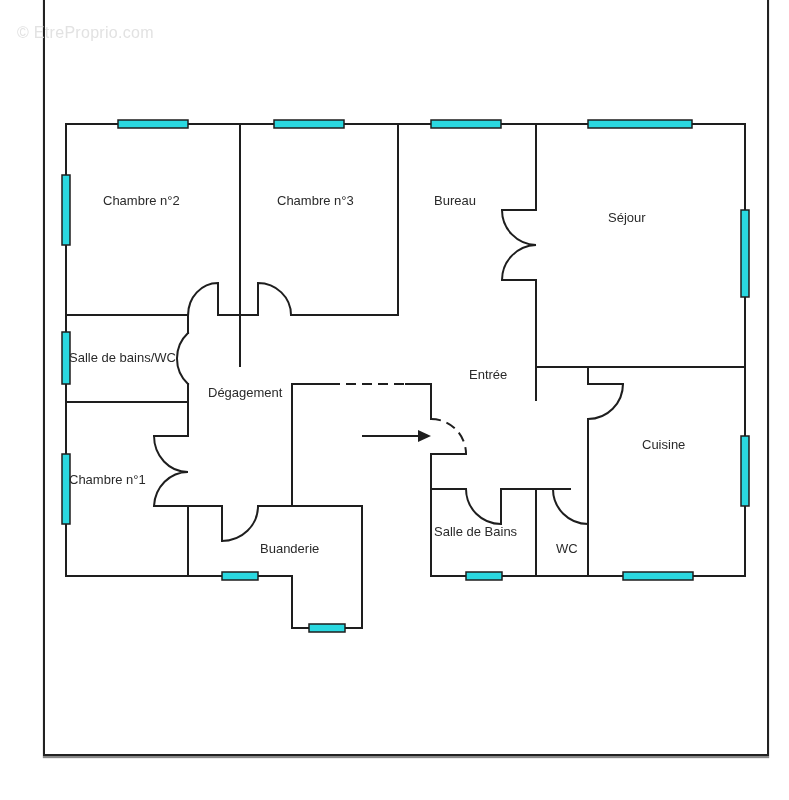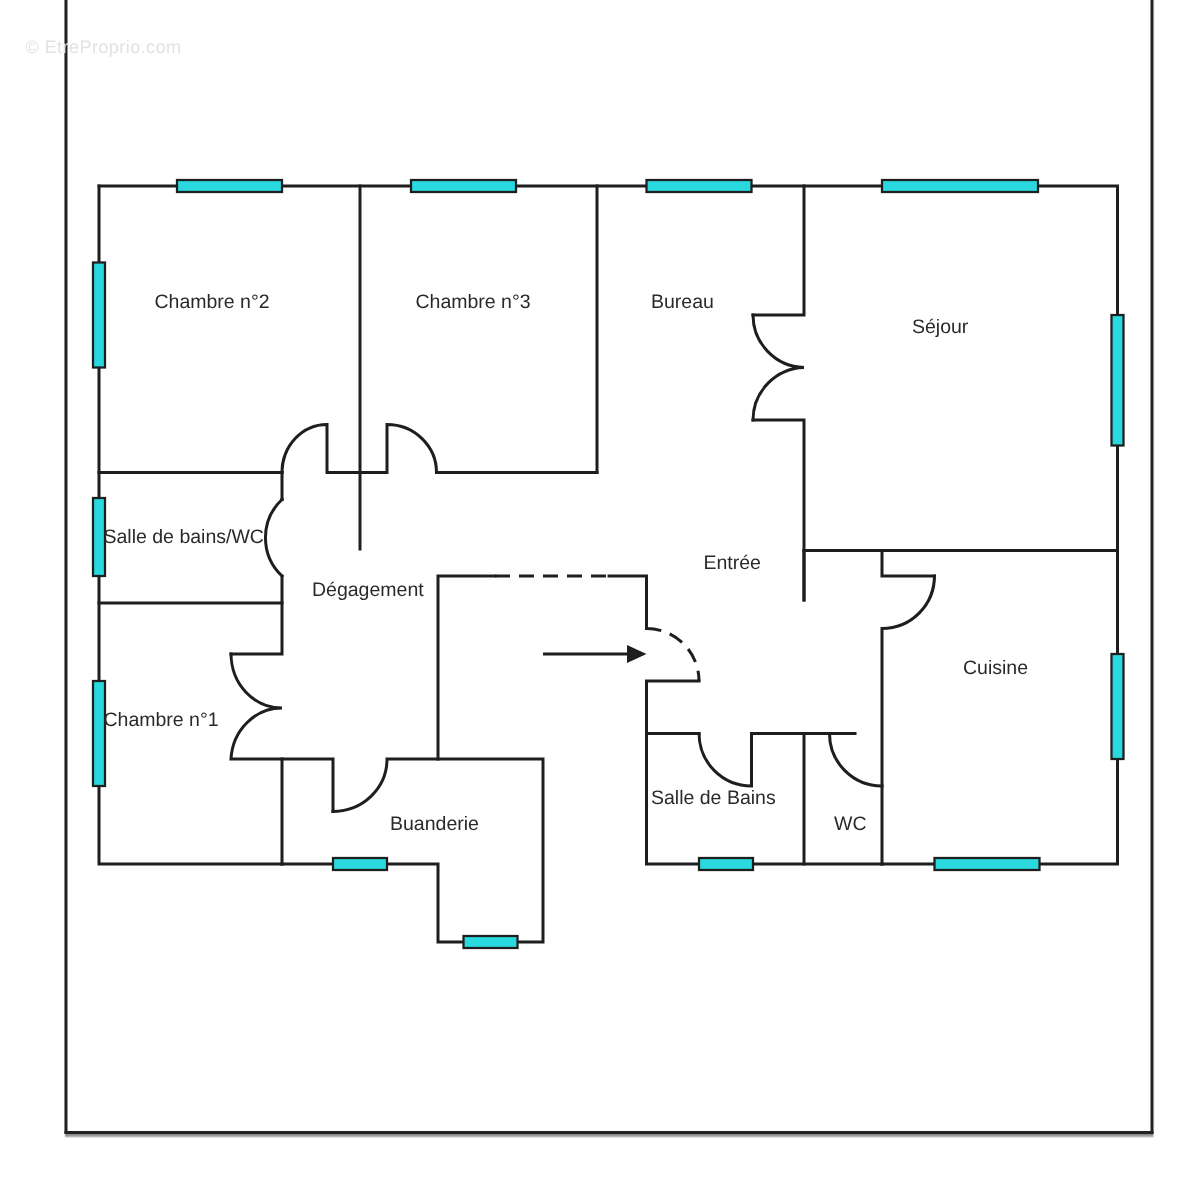--- a/index.html
+++ b/index.html
@@ -1,18 +1,18 @@
 <!DOCTYPE html>
 <html><head>
 <meta charset="utf-8">
 <style>
   html, body { margin:0; padding:0; background:#ffffff; }
   body { width:789px; height:800px; position:relative; overflow:hidden; font-family:"Liberation Sans", sans-serif; }
   .frame { position:absolute; left:43px; top:-10px; width:722px; height:764px; border:2px solid #222; border-top:none; box-shadow:0 2px 1px #888; }
-  .watermark { position:absolute; left:17px; top:24px; font-size:12px; color:#e2e2e2; letter-spacing:0.3px; }
+  .watermark { position:absolute; left:17px; top:24px; font-size:16px; color:#e2e2e2; letter-spacing:0.3px; }
   svg { position:absolute; left:0; top:0; }
   .wall { stroke:#1e1e1e; stroke-width:2; fill:none; stroke-linecap:square; }
   .win { fill:#2ad8e0; stroke:#1e1e1e; stroke-width:1.5; }
   .label { font-family:"Liberation Sans", sans-serif; font-size:13px; fill:#2a2a2a; }
   .dash { stroke:#1e1e1e; stroke-width:2; stroke-dasharray:10 6; fill:none; }
 </style>
 </head>
 <body>
 
 <div class="frame"></div>

